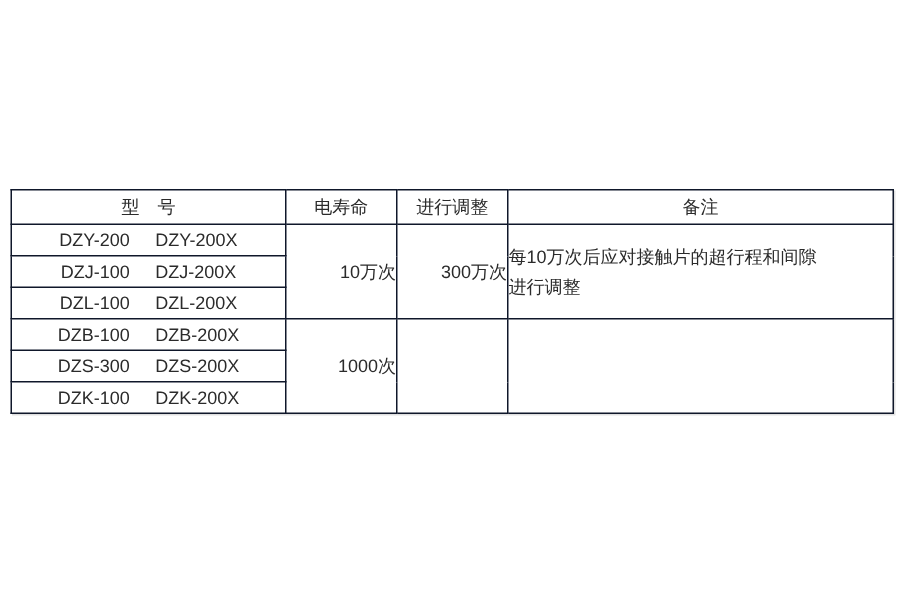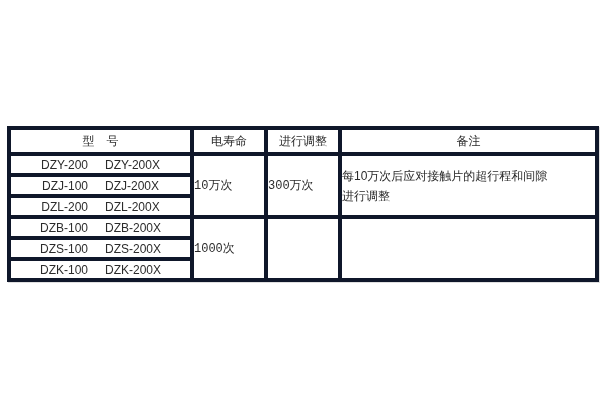--- a/index.html
+++ b/index.html
@@ -21,21 +21,21 @@
     top: 126px;
     width: 588px;
     border-collapse: collapse;
     table-layout: fixed;
     font-size: 12px;
     color: #2b2b2b;
     background: #ffffff;
     box-shadow: 1px 1px 0 rgba(0,0,0,0.12);
   }
   .spec th, .spec td {
-    border: 4px solid #0f172a;
+    border: 1px solid #0f172a;
     padding: 0;
     font-weight: normal;
     vertical-align: middle;
   }
   .spec th {
     height: 22px;
     text-align: center;
   }
   .spec tr.data-row {
     height: 21px;
@@ -43,22 +43,21 @@
   .model-cell {
     text-align: center;
   }
   .model-pair {
     display: flex;
     justify-content: center;
     align-items: center;
     gap: 17px;
   }
   .center-cell {
-    text-align: left;
-    font-family: Liberation Mono, monospace;
+    text-align: right;
   }
   .remarks-cell {
     padding-left: 24px;
     padding-right: 6px;
   }
   .remarks-cell .line {
     line-height: 20px;
     text-align: left;
   }
 </style>
@@ -99,21 +98,21 @@
         <td class="model-cell">
           <div class="model-pair">
             <span>DZJ-100</span>
             <span>DZJ-200X</span>
           </div>
         </td>
       </tr>
       <tr class="data-row">
         <td class="model-cell">
           <div class="model-pair">
-            <span>DZL-200</span>
+            <span>DZL-100</span>
             <span>DZL-200X</span>
           </div>
         </td>
       </tr>
 
       <tr class="data-row">
         <td class="model-cell">
           <div class="model-pair">
             <span>DZB-100</span>
             <span>DZB-200X</span>
@@ -122,21 +121,21 @@
         <td class="center-cell" rowspan="3">1000次</td>
         <td class="center-cell" rowspan="3"></td>
         <td class="remarks-cell" rowspan="3">
           <div class="line"></div>
           <div class="line"></div>
         </td>
       </tr>
       <tr class="data-row">
         <td class="model-cell">
           <div class="model-pair">
-            <span>DZS-100</span>
+            <span>DZS-300</span>
             <span>DZS-200X</span>
           </div>
         </td>
       </tr>
       <tr class="data-row">
         <td class="model-cell">
           <div class="model-pair">
             <span>DZK-100</span>
             <span>DZK-200X</span>
           </div>

